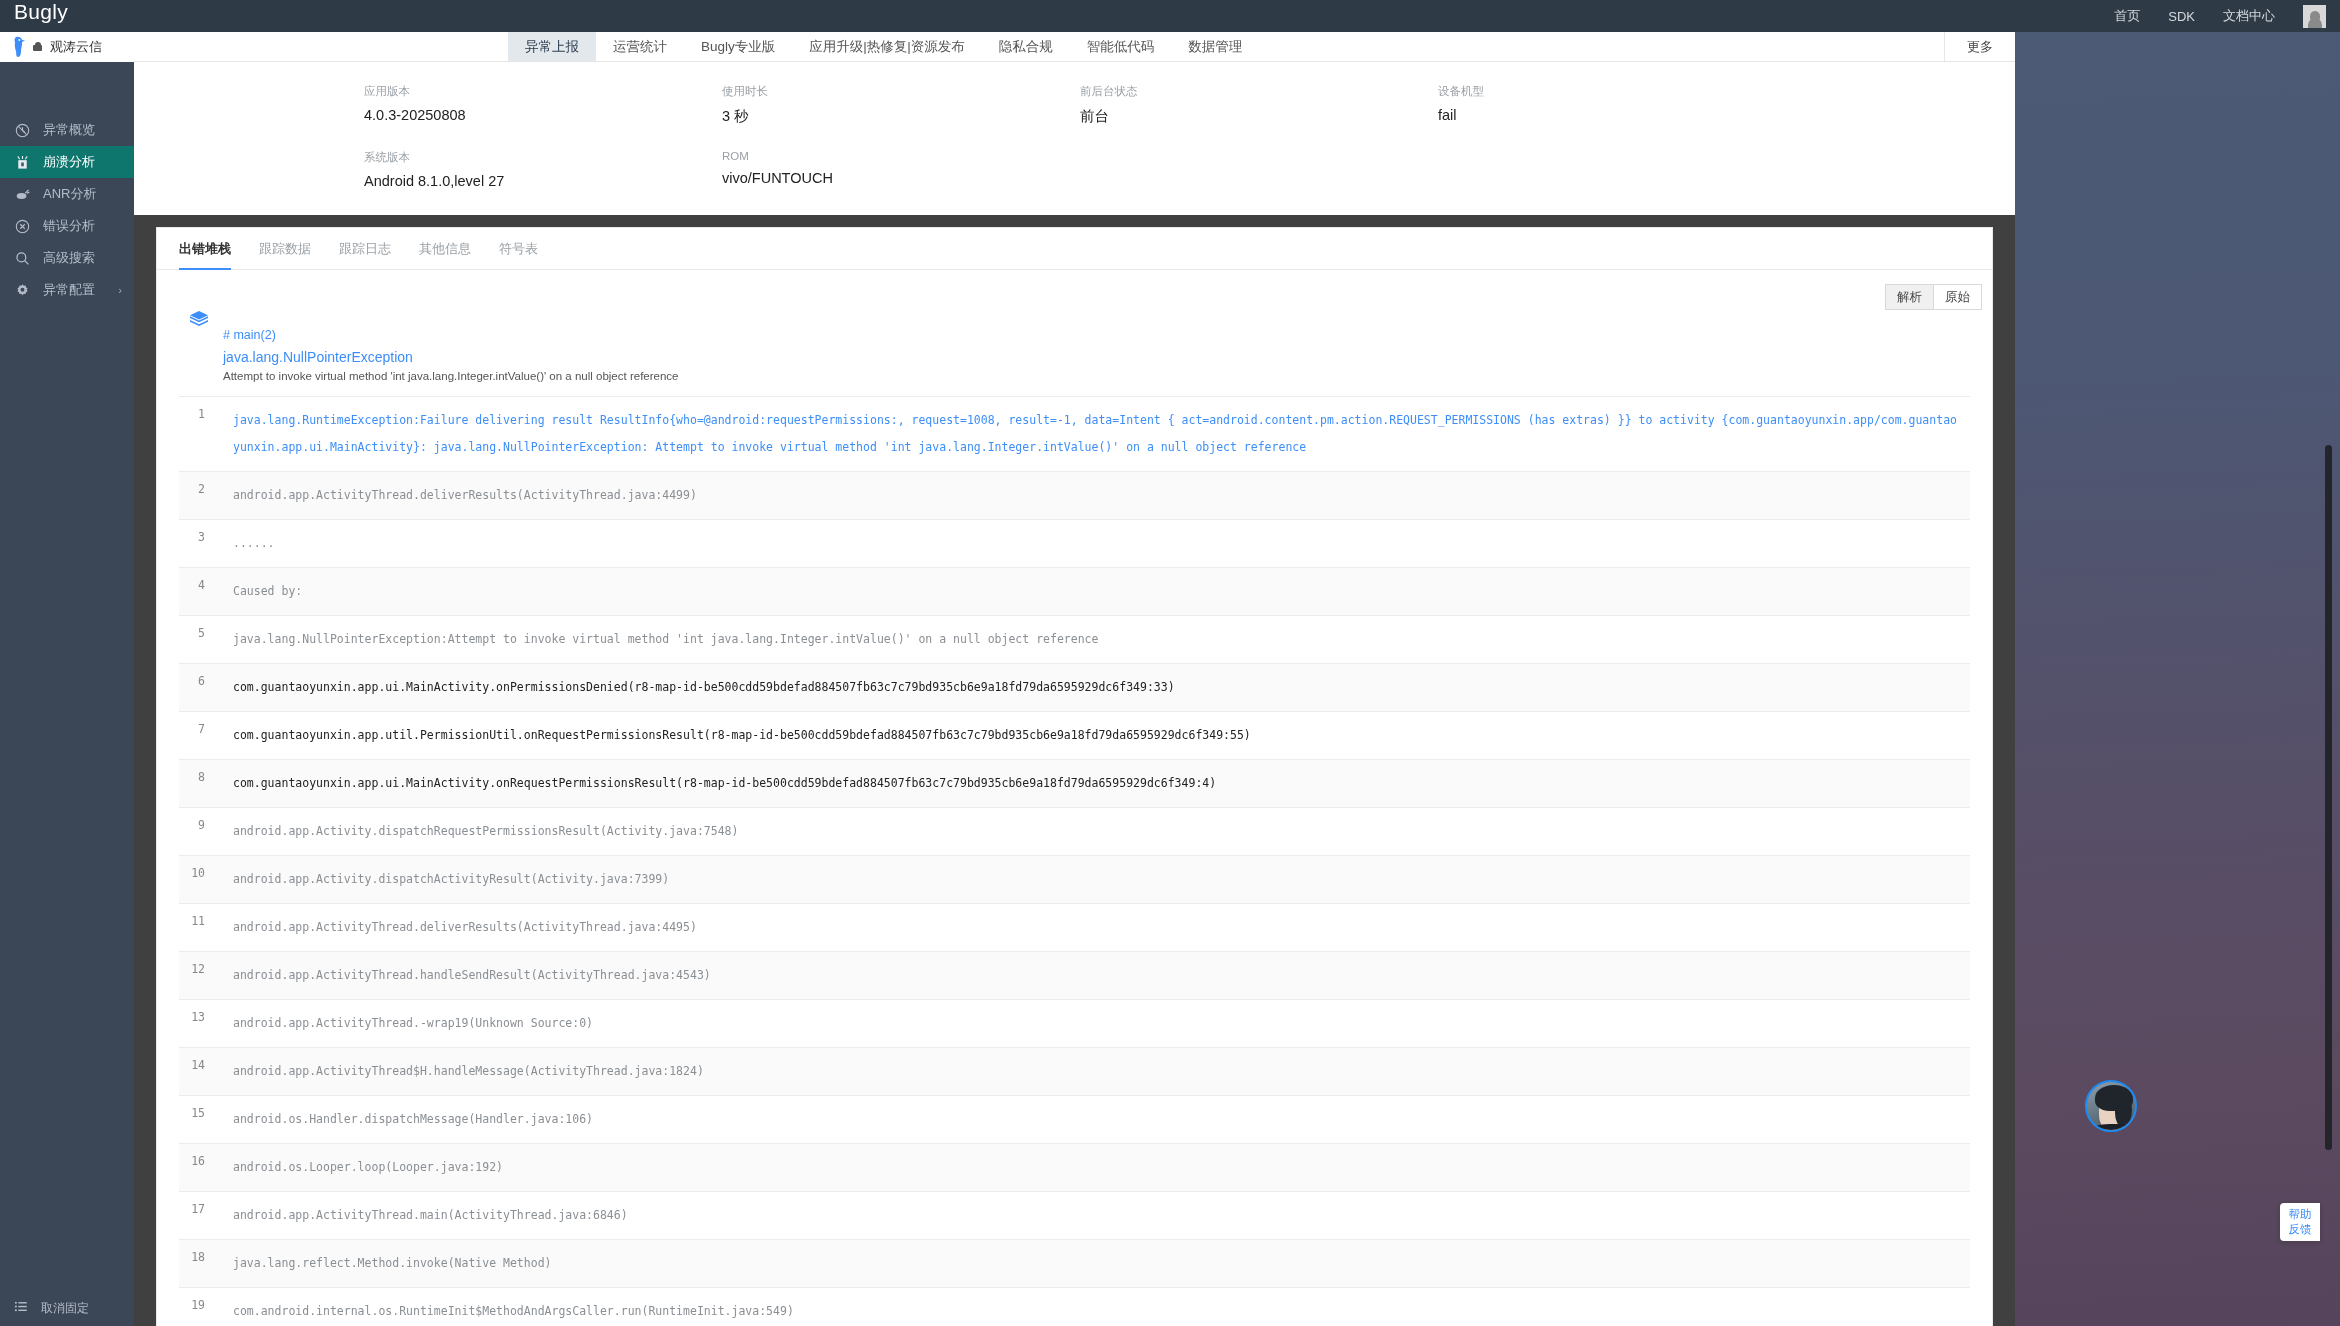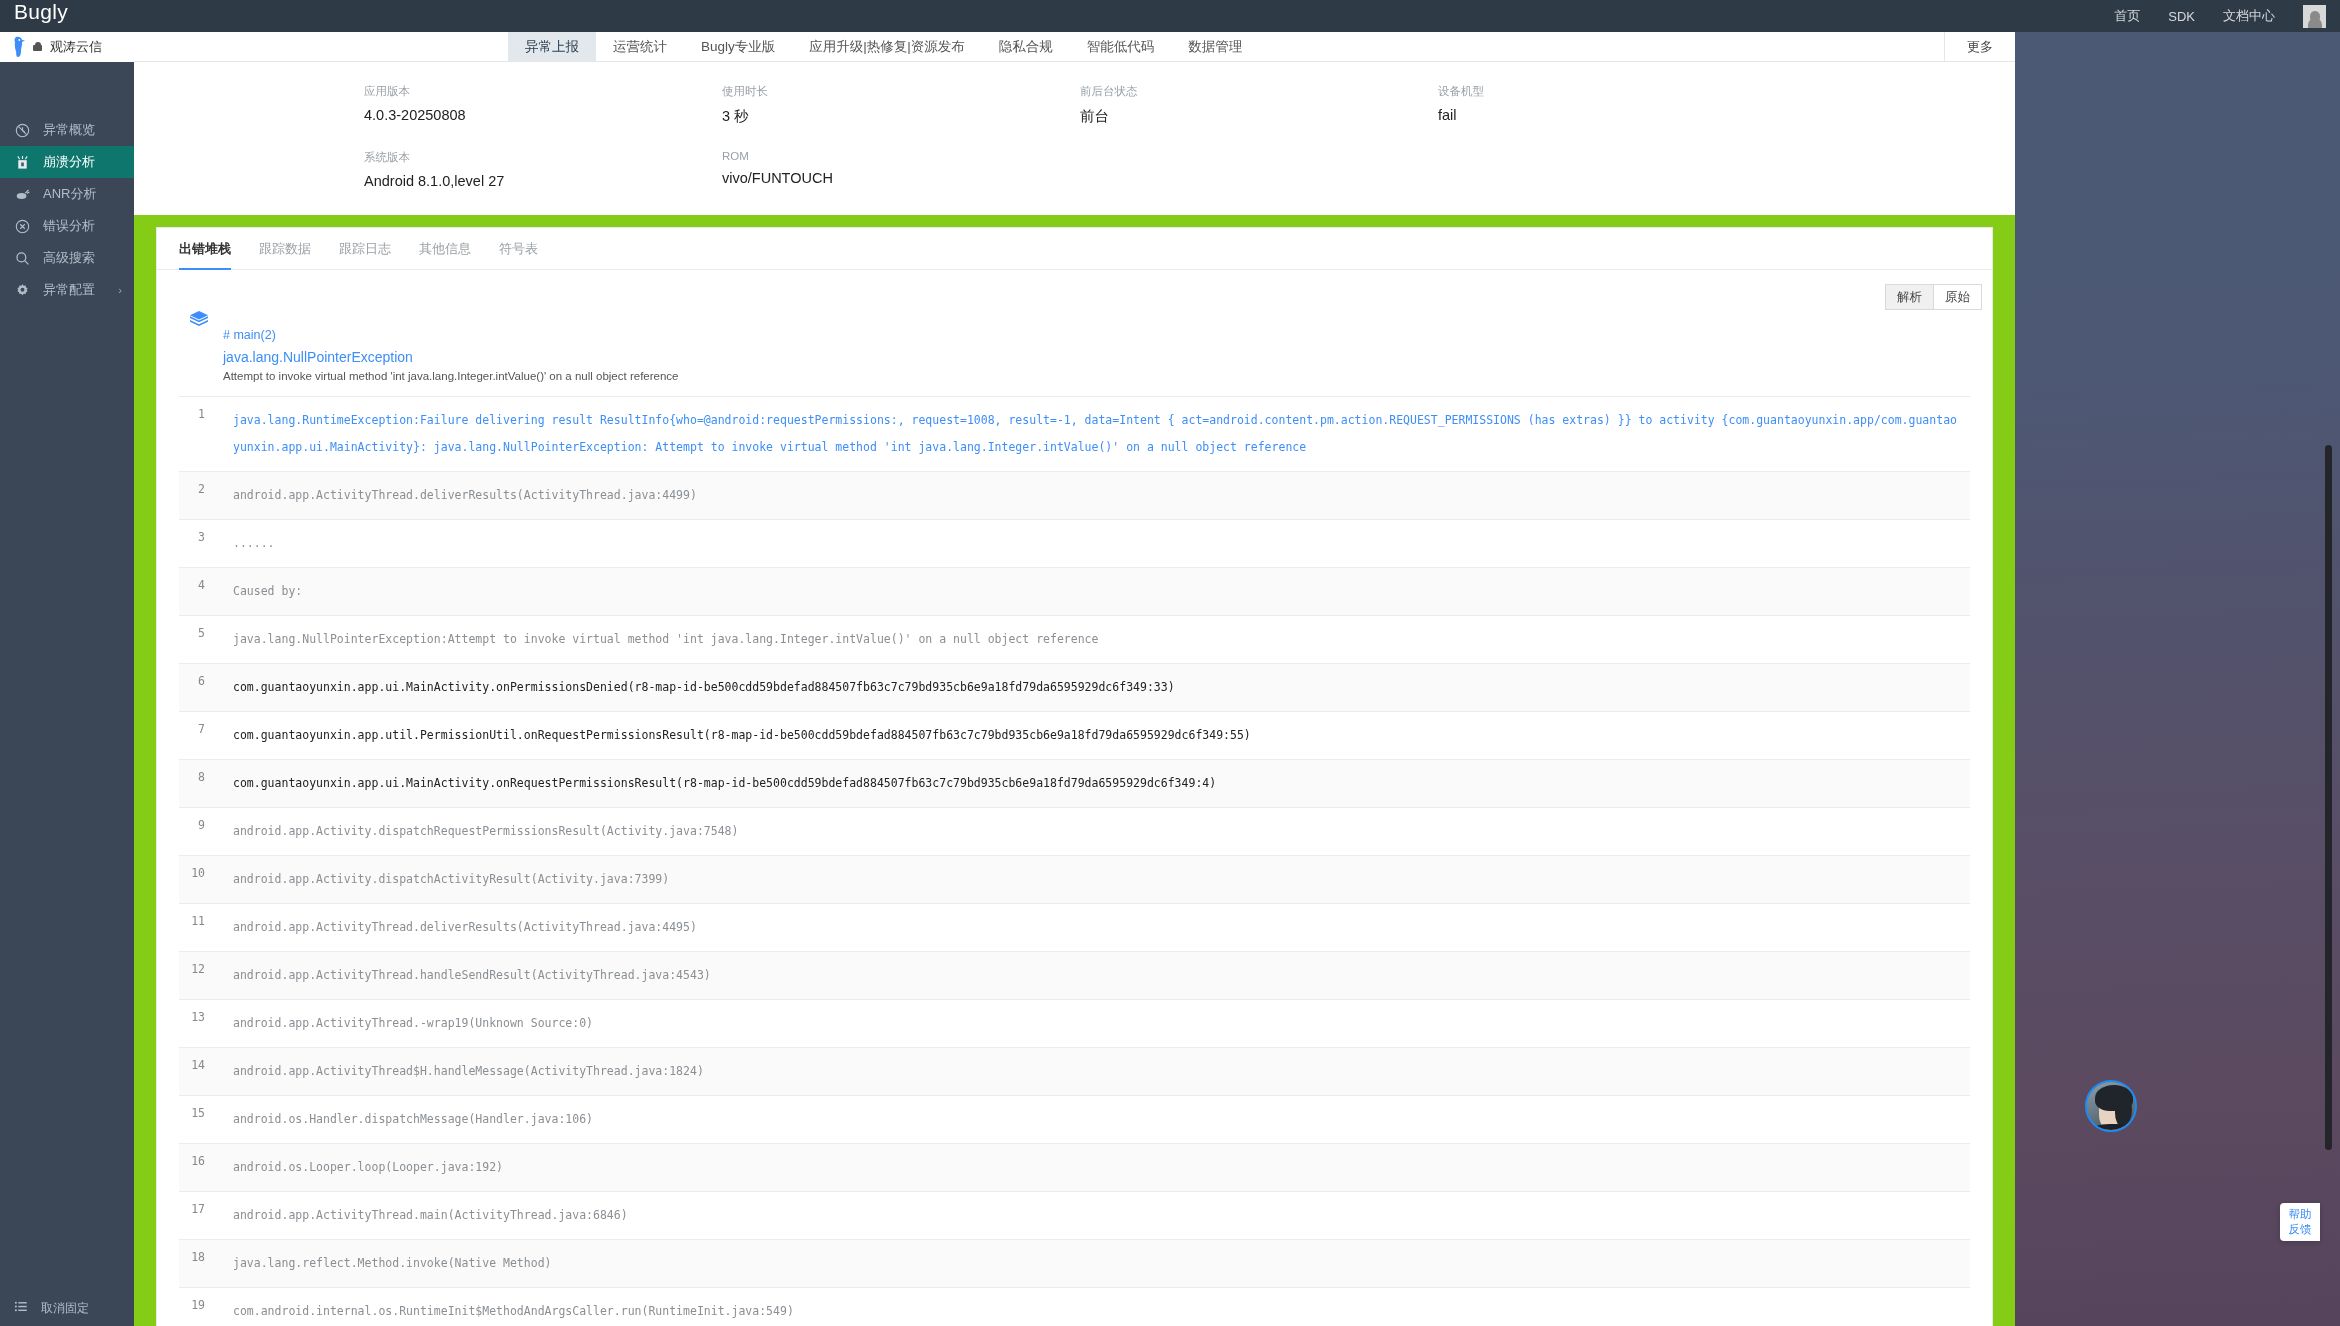--- a/index.html
+++ b/index.html
@@ -121,21 +121,21 @@
     position: absolute; right: 0; top: 0; height: 29px;
     display: flex; align-items: center; padding: 0 22px;
     border-left: 1px solid #e6e6e6;
     font-size: 13px; color: #444;
   }
 
   
   .content {
     position: absolute; left: 134px; top: 62px;
     width: 1881px; height: 1264px;
-    background: #84cc16;
+    background: #404040;
     overflow: hidden;
   }
 
   .infocard {
     background: #fff;
     margin: 0 0 0 0;
     padding: 22px 0 26px 230px;
     position: relative;
   }
   .inforow { display: flex; }

